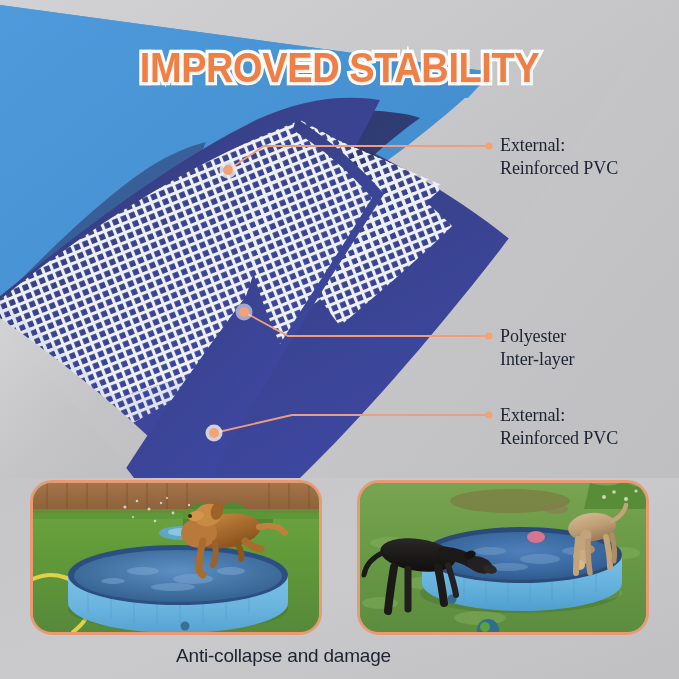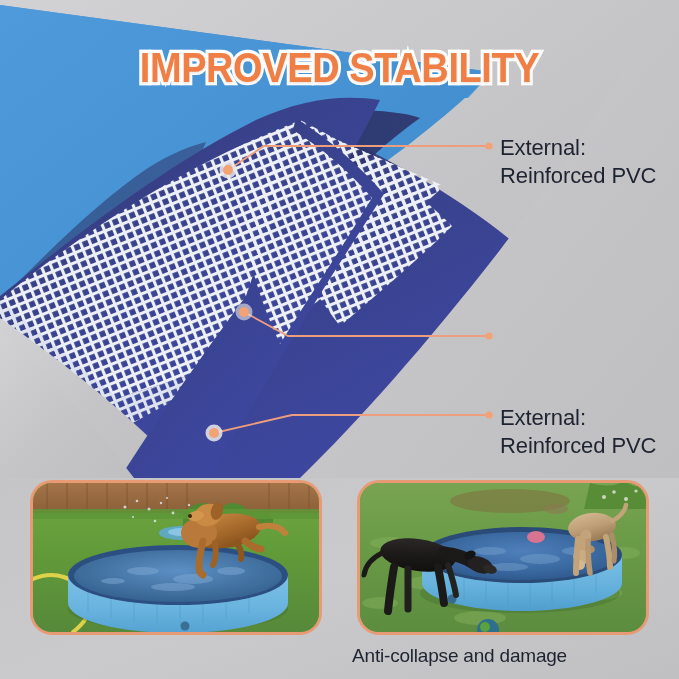--- a/index.html
+++ b/index.html
@@ -40,24 +40,24 @@
     paint-order:stroke fill;
     text-shadow:
       0 0 2px #fff, 0 1px 2px rgba(120,90,70,0.25);
     transform:scaleY(1.12);
   }
 
   
   .callout-label {
     position:absolute;
     z-index:25;
-    font-size:22px;
+    font-size:18px;
     line-height:1.28;
     color:#1d2330;
-    font-family:Liberation Sans, sans-serif;
+    font-family:Liberation Serif, serif;
     white-space:pre-line;
     letter-spacing:-0.1px;
   }
   #label-1 { left:500px; top:134px; }
   #label-2 { left:500px; top:325px; }
   #label-3 { left:500px; top:404px; }
 
   
   .photo {
     position:absolute;
@@ -66,21 +66,21 @@
     overflow:hidden;
     background:#6f9a4e;
   }
   #photo-left  { left:30px;  top:480px; width:292px; height:155px; }
   #photo-right { left:357px; top:480px; width:292px; height:155px; }
   .photo-svg { position:absolute; left:0; top:0; }
 
   
   #caption {
     position:absolute; left:0; top:645px; width:567px;
-    text-align:right;
+    text-align:center;
     font-size:19px;
     color:#1d2330;
     font-family:"Liberation Sans", sans-serif;
     letter-spacing:-0.2px;
   }
 </style>
 </head>
 <body>
 
 <div id="root">
@@ -268,20 +268,22 @@
       </g>
     </svg>
   </div>
 
   <div id="title-wrap">
     <span id="title">IMPROVED STABILITY</span>
   </div>
 
   <div class="callout-label" id="label-1">External:
 Reinforced PVC</div>
+  <div class="callout-label" id="label-2">Polyester
+Inter-layer</div>
   <div class="callout-label" id="label-3">External:
 Reinforced PVC</div>
 
   <div class="photo" id="photo-left">
     <svg class="photo-svg" width="286" height="149" viewBox="0 0 286 149">
       <defs>
         <linearGradient id="grassL" x1="0" y1="0" x2="0" y2="1">
           <stop offset="0%" stop-color="#6fa843"></stop>
           <stop offset="45%" stop-color="#629b39"></stop>
           <stop offset="100%" stop-color="#56893a"></stop>

